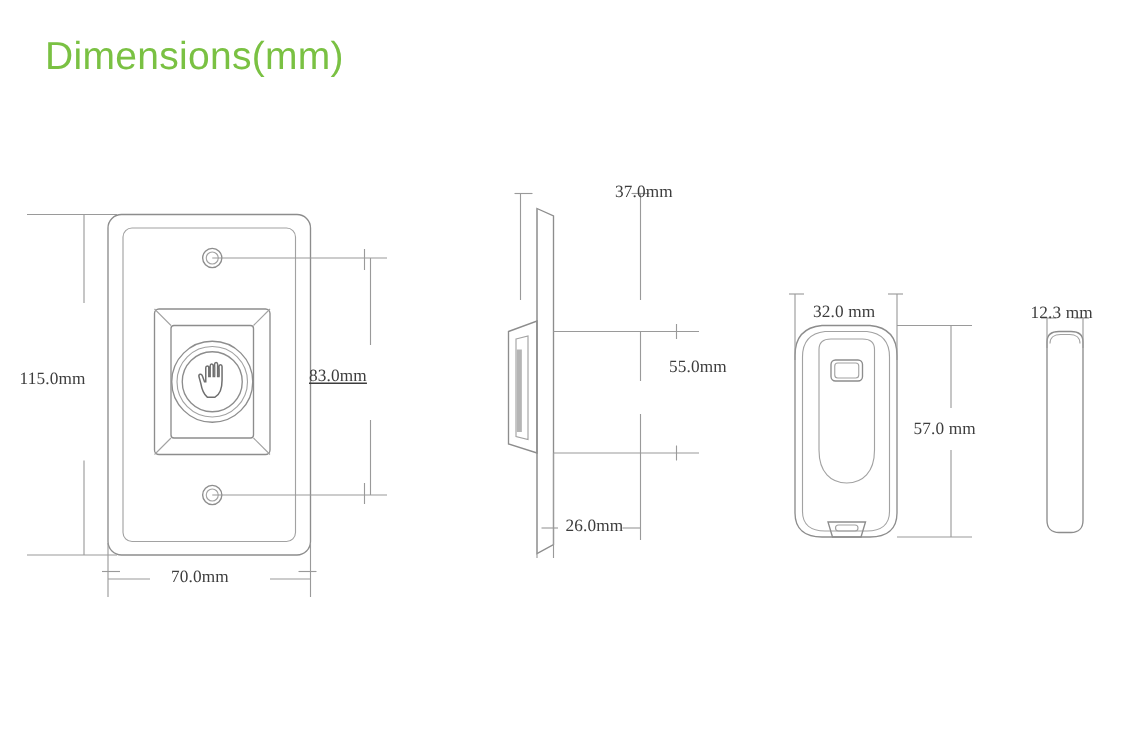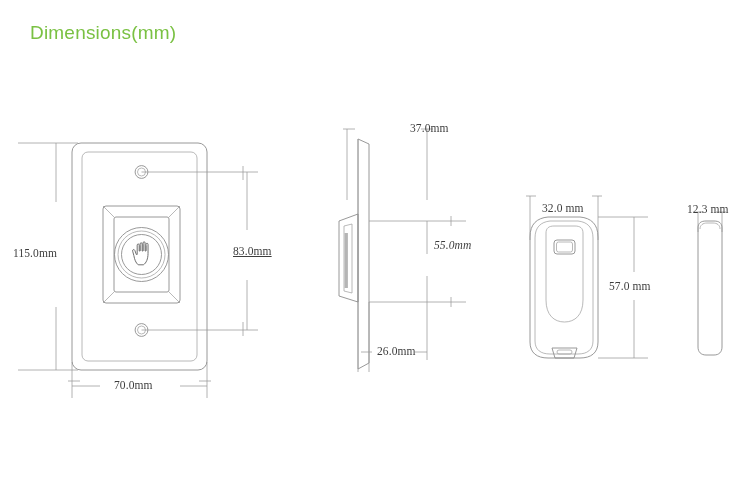--- a/index.html
+++ b/index.html
@@ -6,21 +6,21 @@
   body{
     width:750px;height:500px;background:#ffffff;
     font-family:"Liberation Serif",serif;
     overflow:hidden;position:relative;
   }
   #stage{position:absolute;left:0;top:0;width:750px;height:500px;}
 
   .title{
     position:absolute;left:30px;top:22px;
     font-family:"Liberation Sans",sans-serif;
-    font-size:19px;font-weight:300;letter-spacing:.2px;
+    font-size:26px;font-weight:300;letter-spacing:.2px;
     color:#7ac143;white-space:nowrap;
   }
 
   .dimlabel{
     position:absolute;
     font-family:"Liberation Serif",serif;
     font-size:11.5px;color:#3d3d3d;white-space:nowrap;
     letter-spacing:.1px;
   }
 
@@ -205,27 +205,27 @@
 
       <line class="ln-dim" x1="698" y1="212" x2="698" y2="232"></line>
       <line class="ln-dim" x1="722" y1="212" x2="722" y2="232"></line>
       <line class="ln-dim" x1="694" y1="212" x2="704" y2="212"></line>
       <line class="ln-dim" x1="716" y1="212" x2="726" y2="212"></line>
     </g>
   </svg>
 
   <div class="dimlabel" style="left:13px;top:247px;">115.0mm</div>
 
-  <div class="dimlabel" style="left:233px;top:245px;text-decoration:underline;">83.0mm</div>
+  <div class="dimlabel" style="left:206px;top:245px;text-decoration:underline;">83.0mm</div>
 
   <div class="dimlabel" style="left:114px;top:379px;">70.0mm</div>
 
   <div class="dimlabel" style="left:362px;top:122px;margin-left:48px;">37.0mm</div>
 
-  <div class="dimlabel" style="left:434px;top:239px;font-style:italic;">55.0mm</div>
+  <div class="dimlabel" style="left:446px;top:239px;">55.0mm</div>
 
   <div class="dimlabel" style="left:377px;top:345px;">26.0mm</div>
 
   <div class="dimlabel" style="left:542px;top:202px;">32.0 mm</div>
 
   <div class="dimlabel" style="left:609px;top:280px;">57.0 mm</div>
 
   <div class="dimlabel" style="left:687px;top:203px;">12.3 mm</div>
 
 </div>

